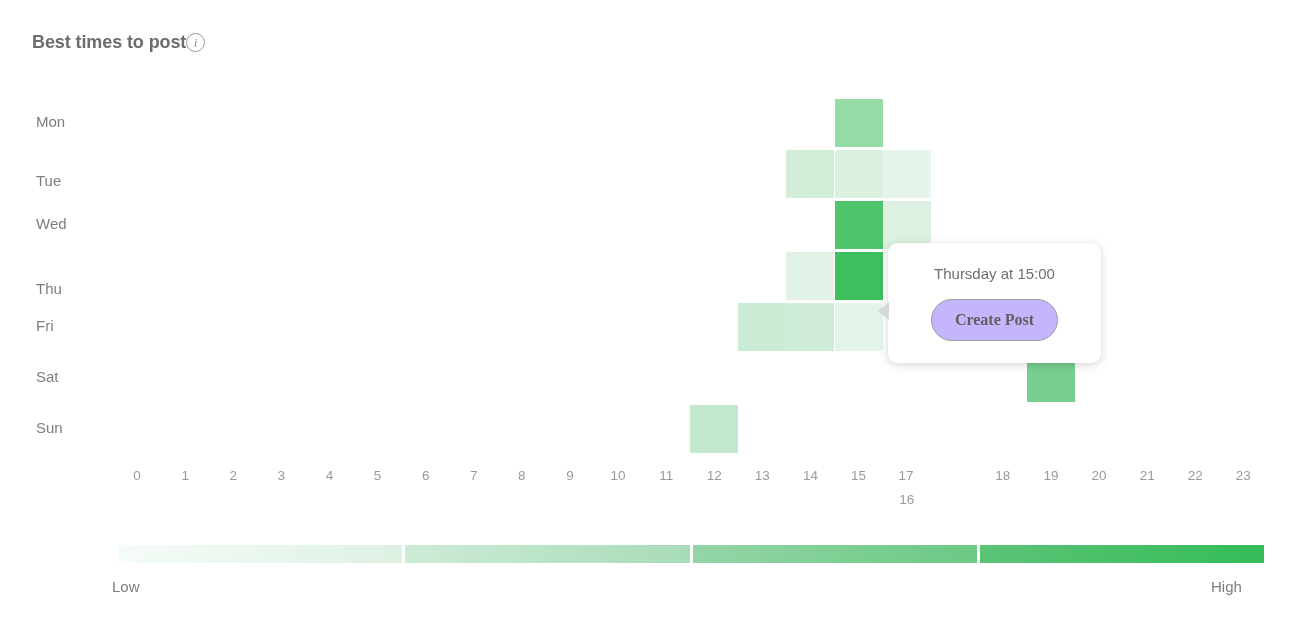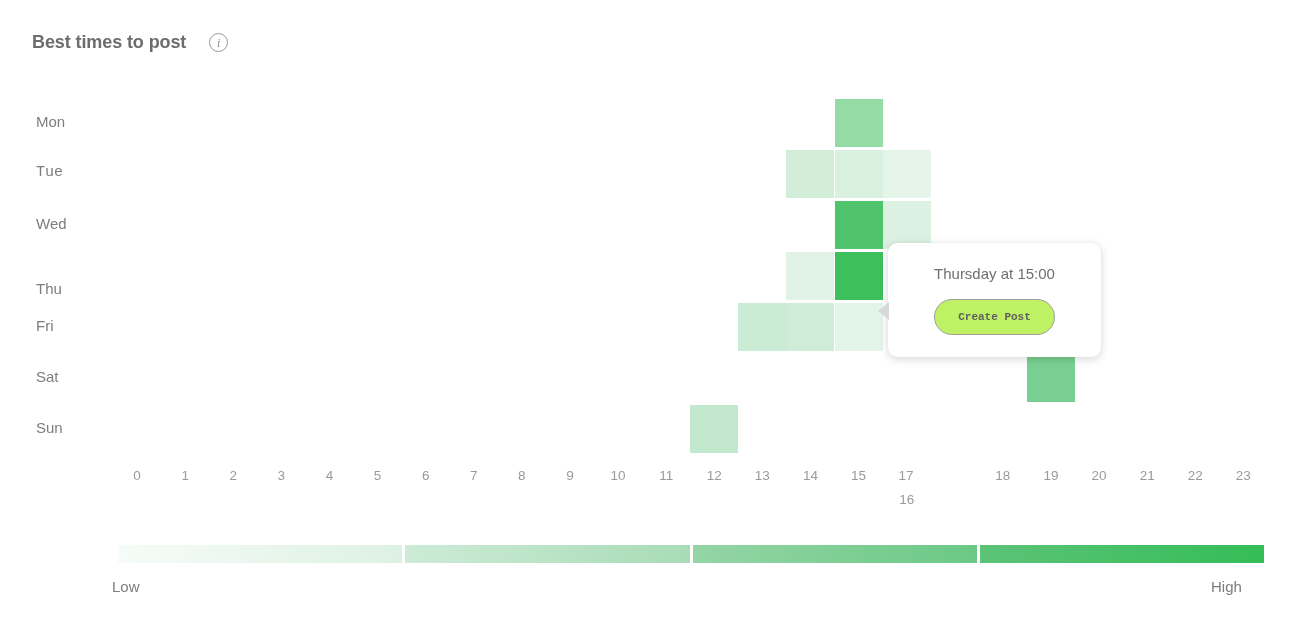--- a/index.html
+++ b/index.html
@@ -16,21 +16,21 @@
     position: relative;
   }
 
   
   .card-header {
     position: absolute;
     left: 32px;
     top: 32px;
     display: flex;
     align-items: center;
-    gap: 23px;
+    gap: 0;
   }
   .card-title {
     font-size: 18px;
     font-weight: bold;
     color: #6d6d6d;
     letter-spacing: -0.1px;
     white-space: nowrap;
   }
   .info-icon {
     width: 19px;
@@ -105,25 +105,25 @@
     color: #6f6f6f;
     text-align: center;
     margin-bottom: 17px;
     white-space: nowrap;
   }
   .tooltip-btn-wrap {
     display: flex;
     justify-content: center;
   }
   .create-post-btn {
-    font-family: Liberation Mono, monospace;
-    font-size: 11px;
+    font-family: Liberation Serif, serif;
+    font-size: 16px;
     font-weight: bold;
     color: #5e5e5e;
-    background: #bef264;
+    background: #c4b5fd;
     border: 1.6px solid #9e9e9e;
     border-radius: 22px;
     padding: 11px 23px;
     cursor: pointer;
     white-space: nowrap;
   }
 
   
   .legend {
     position: absolute;
@@ -152,21 +152,21 @@
 <body>
 
 <div class="card-header">
   <div class="card-title">Best times to post</div>
   <span class="info-icon">i</span>
 </div>
 
 <div class="heatmap">
   <div id="row-labels">
       <div class="row-label" style="top: 113px;">Mon</div>
-      <div class="row-label" style="top: 164px; font-family: Liberation Mono, monospace;">Tue</div>
+      <div class="row-label" style="top: 172px;">Tue</div>
       <div class="row-label" style="top: 215px;">Wed</div>
       <div class="row-label" style="top: 280px;">Thu</div>
       <div class="row-label" style="top: 317px;">Fri</div>
       <div class="row-label" style="top: 368px;">Sat</div>
       <div class="row-label" style="top: 419px;">Sun</div>
     </div>
   <div id="cells">
       <div class="cell" style="left: 834.5px; top: 99px; width: 48.1px; height: 48px; background: rgb(149, 219, 166);"></div>
       <div class="cell" style="left: 786.4px; top: 150px; width: 48.1px; height: 48px; background: rgb(210, 238, 217);"></div>
       <div class="cell" style="left: 834.5px; top: 150px; width: 48.1px; height: 48px; background: rgb(218, 241, 224);"></div>

